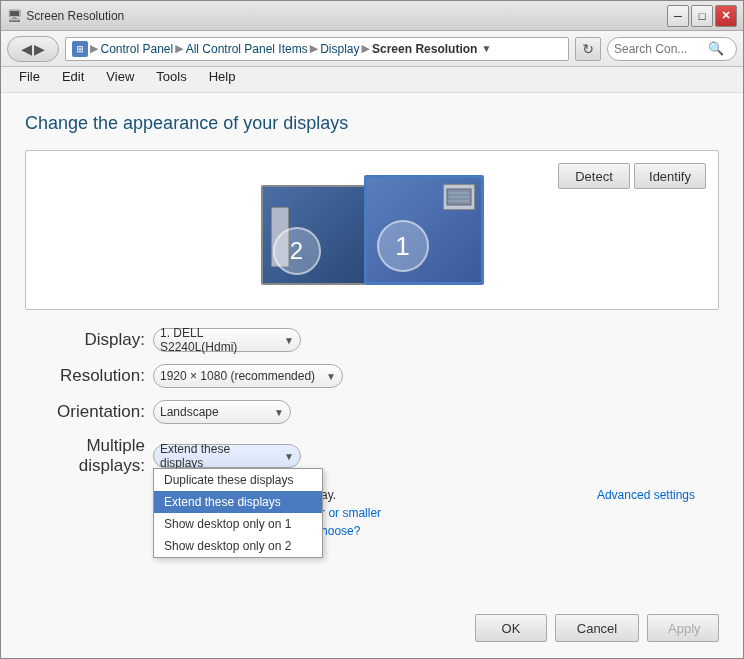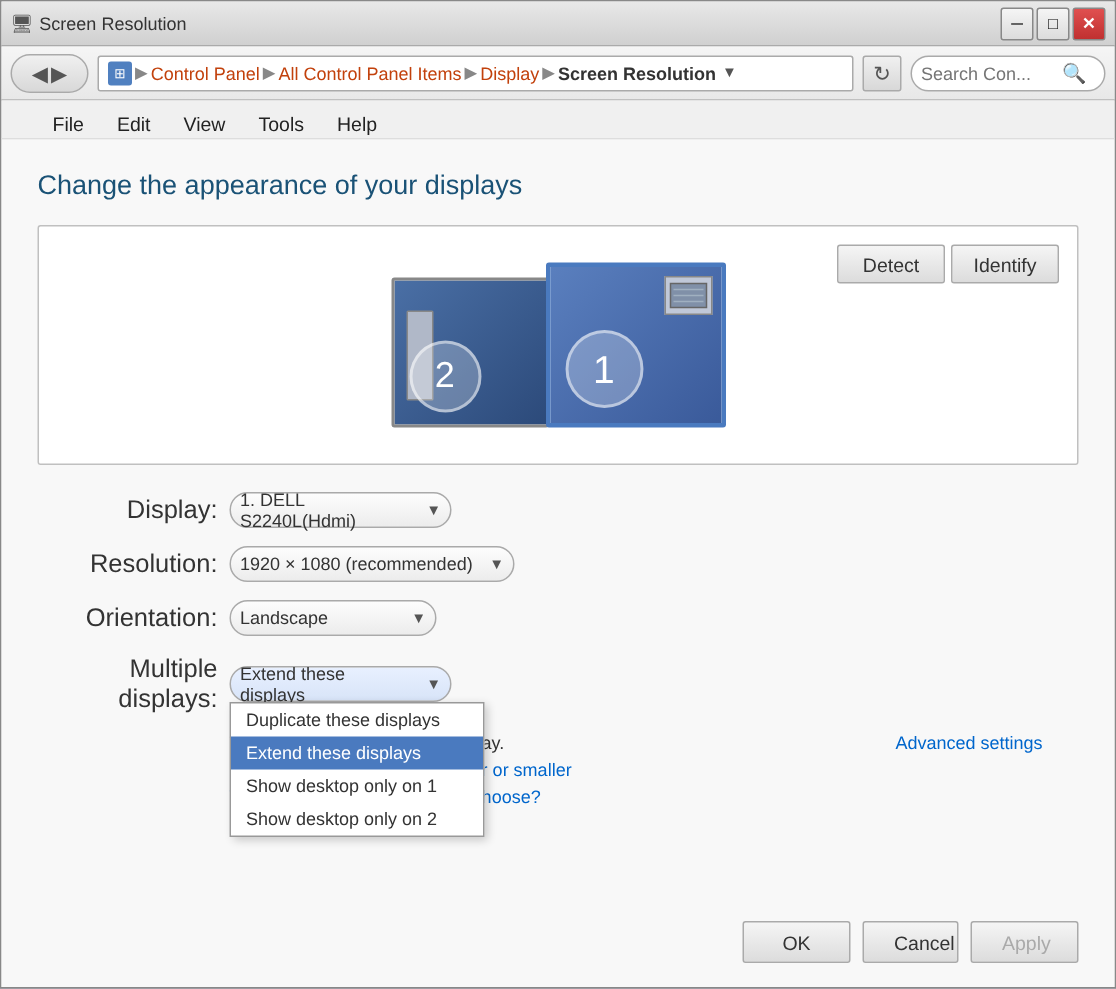--- a/index.html
+++ b/index.html
@@ -118,21 +118,21 @@
       justify-content: center;
       font-size: 9px;
       color: white;
       flex-shrink: 0;
     }
     .bc-sep {
       color: #888;
       font-size: 11px;
     }
     .bc-link {
-      color: #c2410c;
+      color: #0c4a6e;
       cursor: pointer;
     }
     .bc-current {
       color: #333;
       font-weight: 600;
     }
     .dropdown-arrow {
       margin-left: 2px;
       color: #555;
       font-size: 10px;
@@ -172,22 +172,22 @@
     .search-icon {
       color: #888;
       font-size: 13px;
     }
 
     
     .menu-bar {
       height: 26px;
       background: #f0f0f0;
       display: flex;
-      align-items: flex-end;
-      padding: 0 24px;
+      align-items: flex-start;
+      padding: 0 8px;
       gap: 2px;
       border-bottom: 1px solid #ddd;
       flex-shrink: 0;
     }
     .menu-item {
       padding: 2px 10px;
       cursor: pointer;
       border-radius: 2px;
       font-size: 13px;
       color: #222;
@@ -436,21 +436,21 @@
       font-size: 13px;
       color: #333;
       font-family: 'Segoe UI', Tahoma, sans-serif;
     }
 
     .btn-ok {
       width: 72px;
     }
 
     .btn-cancel {
-      width: 64px;
+      width: 84px;
     }
 
     .btn-apply {
       width: 72px;
       color: #aaa;
     }
 
     .btn-detect, .btn-identify {
       width: 72px;
       height: 26px;

